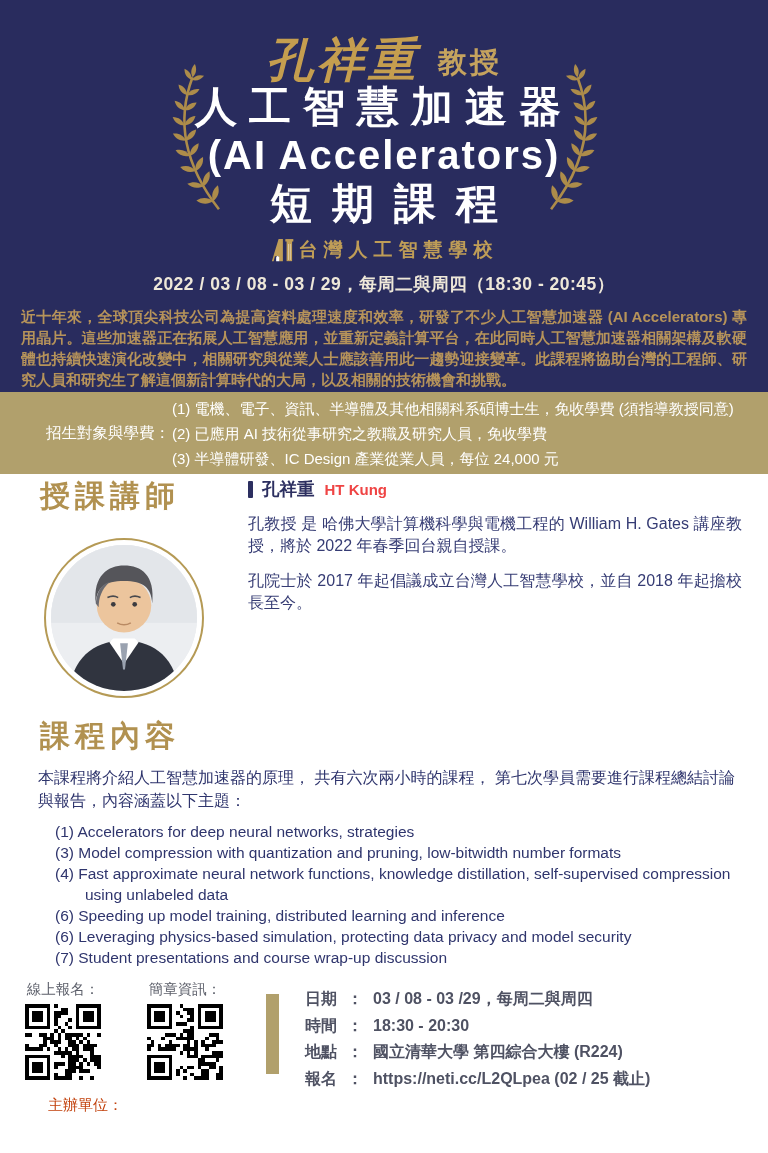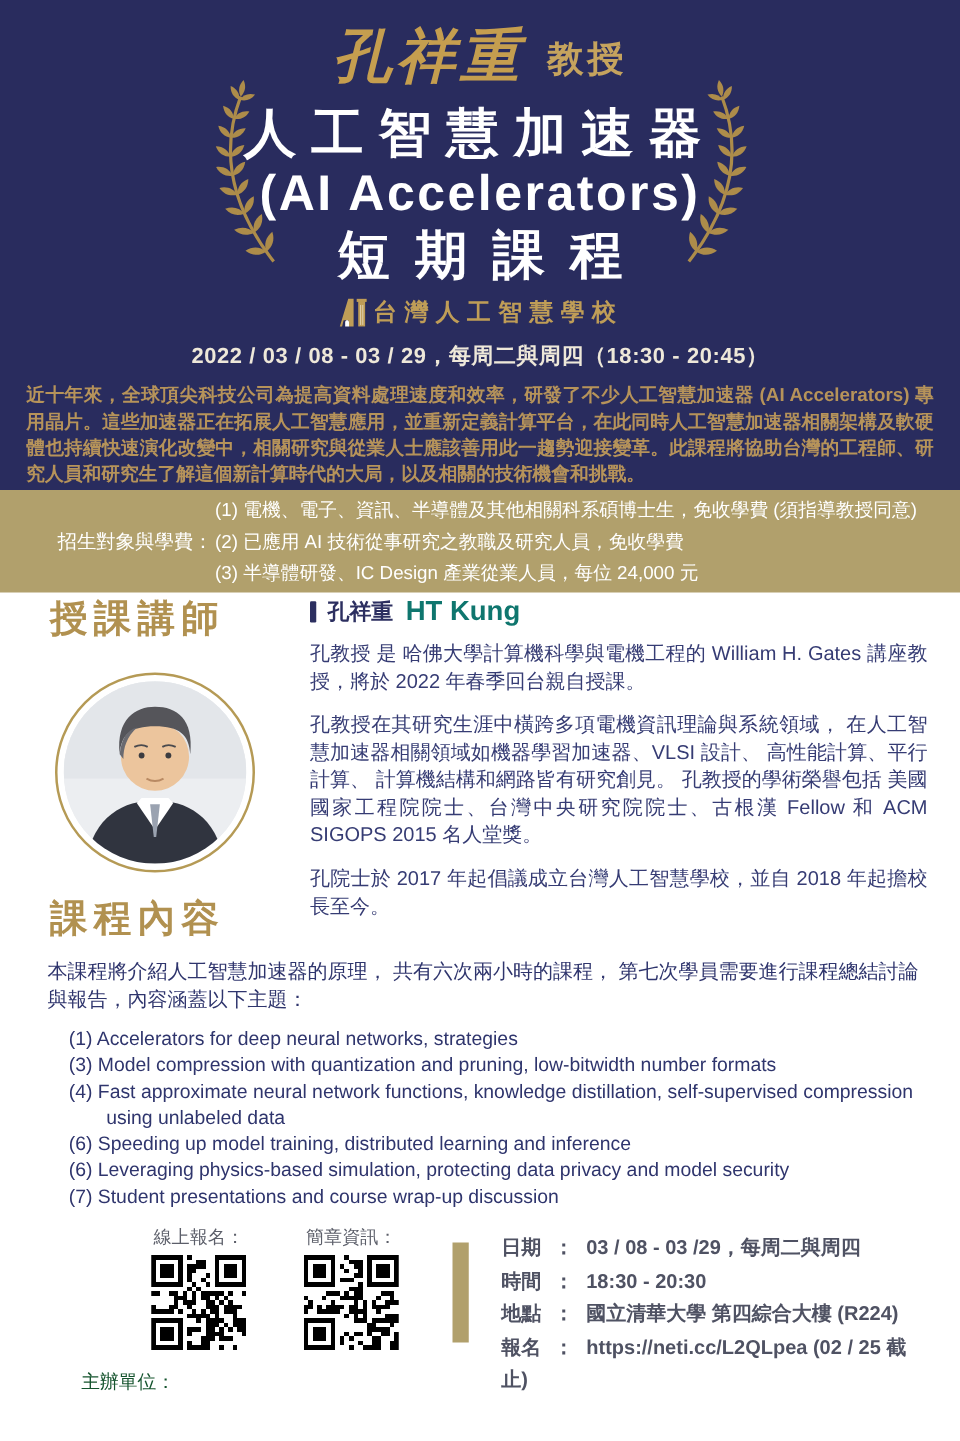--- a/index.html
+++ b/index.html
@@ -5,21 +5,21 @@
   html,body{margin:0;padding:0;background:#ffffff;}
   *{box-sizing:border-box;}
   body{font-family:"Liberation Sans","DejaVu Sans",sans-serif;}
   .poster{position:relative;width:768px;height:1153px;overflow:hidden;background:#ffffff;}
 
   
   .hero{position:relative;width:768px;height:392px;background:#292c5e;text-align:center;padding-top:22px;}
   .laurel{position:absolute;top:44px;width:88px;height:186px;}
   .laurel-l{left:150px;}
   .laurel-r{left:532px;transform:scaleX(-1);}
-  .prof-line{height:56px;line-height:49px;}
+  .prof-line{height:56px;line-height:76px;}
   .prof-name{font-family:"Liberation Serif","DejaVu Serif",serif;font-style:italic;font-weight:bold;font-size:47px;color:#c59e4f;letter-spacing:4px;}
   .prof-title{font-size:29px;color:#c5a35e;font-weight:600;margin-left:14px;letter-spacing:3px;vertical-align:4px;}
   .t1{margin-top:4px;font-size:42px;line-height:50px;font-weight:bold;color:#ffffff;letter-spacing:12px;text-align:center;}
   .t2{font-size:40px;line-height:47px;font-weight:bold;color:#ffffff;letter-spacing:2px;}
   .t3{font-size:42px;line-height:50px;font-weight:bold;color:#ffffff;letter-spacing:20px;text-indent:20px;}
   .school-line{margin-top:7px;height:27px;display:flex;justify-content:center;align-items:center;gap:2px;}
   .school-line .ai-mark{display:inline-block;height:25px;width:27px;}
   .school-line .school-txt{font-size:19px;color:#bf9d57;font-weight:bold;letter-spacing:6px;}
   .date-line{margin-top:9px;font-size:17.5px;color:#eee8d9;font-weight:600;letter-spacing:.5px;}
   .hero-intro{margin:10px 21px 0;text-align:justify;font-size:15px;line-height:21px;color:#b6935a;font-weight:600;}
@@ -33,40 +33,40 @@
   .lect-row{display:flex;padding:4px 26px 0 40px;}
   .left-col{width:192px;flex:none;}
   h2.sec{margin:0;font-size:30px;line-height:36px;color:#b19150;font-weight:bold;letter-spacing:5px;}
   .photo-ring{width:160px;height:160px;border-radius:50%;border:2.5px solid #b59a55;padding:5px;margin:24px 0 0 4px;}
   .photo{width:100%;height:100%;border-radius:50%;overflow:hidden;background:#e9ebee;}
   .h-course{margin-top:20px !important;}
   .right-col{flex:1;padding-left:16px;}
   .name-row{display:flex;align-items:center;height:22px;}
   .name-bar{width:5px;height:17px;background:#2c2f60;border-radius:1px;margin-right:9px;}
   .name-zh{font-weight:bold;color:#2c2f60;font-size:17.5px;}
-  .name-en{font-weight:bold;color:#0f766e;font-size:22px;margin-left:10px;}
+  .name-en{font-weight:bold;color:#ef4444;font-size:15px;margin-left:10px;}
   .right-col p{margin:13px 0 0;color:#363c74;font-size:16px;line-height:22px;text-align:justify;}
   .course-intro{margin:12px 30px 0 38px;color:#2f356d;font-size:16px;line-height:23px;}
   .topics{list-style:none;margin:9px 24px 0 55px;padding:0;color:#2f356d;font-size:15.5px;line-height:21px;}
   .topics li{padding-left:30px;text-indent:-30px;}
 
   
-  .reg-row{display:flex;padding:12px 24px 0 72px;height:118px;margin-left:48px;}
+  .reg-row{display:flex;padding:12px 24px 0 24px;height:118px;}
   .qr-block{width:78px;flex:none;text-align:center;margin-right:44px;}
   .qr-block:nth-child(2){margin-right:22px;}
   .qr-label{font-size:14.5px;color:#5c5f6a;margin-bottom:5px;white-space:nowrap;}
   .qr{width:76px;height:76px;margin:0 auto;}
   .qr svg{width:76px;height:76px;display:block;}
   .v-divider{width:13px;height:80px;background:#b1a06c;margin:14px 26px 0 20px;flex:none;}
   .details{margin-top:6px;font-size:16px;line-height:26.5px;color:#4f5263;font-weight:600;}
   .details .colon{margin:0 10px;}
 
   
   footer{padding:10px 8px 0 48px;}
-  .host-label{font-size:15px;color:#14532d;margin-left:17px;}
+  .host-label{font-size:15px;color:#c2410c;}
 </style>
 </head>
 <body>
 
 <div class="poster">
 
   <header class="hero">
     <div class="laurel laurel-l"><svg viewBox="-28 -20 120 215" width="88" height="186">
           <path d="M66 186 Q-4 96 30 6" stroke="#ad8c4a" stroke-width="3.5" fill="none"></path>
           <path d="M0 0 C5 -7 5.5 -15 0 -23 C-5.5 -15 -5 -7 0 0" fill="#ad8c4a" transform="translate(58.0 175.2) rotate(-87.3) scale(0.99)"></path>
@@ -167,21 +167,20 @@
         </div>
         <h2 class="sec h-course">課程內容</h2>
       </div>
       <div class="right-col">
         <div class="name-row">
           <span class="name-bar"></span>
           <span class="name-zh">孔祥重</span>
           <span class="name-en">HT Kung</span>
         </div>
         <p>孔教授 是 哈佛大學計算機科學與電機工程的 William H. Gates 講座教授，將於 2022 年春季回台親自授課。</p>
-        <p>孔教授在其研究生涯中橫跨多項電機資訊理論與系統領域， 在人工智慧加速器相關領域如機器學習加速器、VLSI 設計、 高性能計算、平行計算、 計算機結構和網路皆有研究創見。 孔教授的學術榮譽包括 美國國家工程院院士、台灣中央研究院院士、古根漢 Fellow  和 ACM SIGOPS 2015 名人堂獎。</p>
         <p>孔院士於 2017 年起倡議成立台灣人工智慧學校，並自 2018 年起擔校長至今。</p>
       </div>
     </div>
     <p class="course-intro">本課程將介紹人工智慧加速器的原理， 共有六次兩小時的課程， 第七次學員需要進行課程總結討論與報告，內容涵蓋以下主題：</p>
     <ul class="topics">
       <li>(1) Accelerators for deep neural networks, strategies</li>
       <li>(3) Model compression with quantization and pruning, low-bitwidth number formats</li>
       <li>(4) Fast approximate neural network functions, knowledge distillation, self-supervised compression using unlabeled data</li>
       <li>(6) Speeding up model training, distributed learning and inference</li>
       <li>(6) Leveraging physics-based simulation, protecting data privacy and model security</li>

